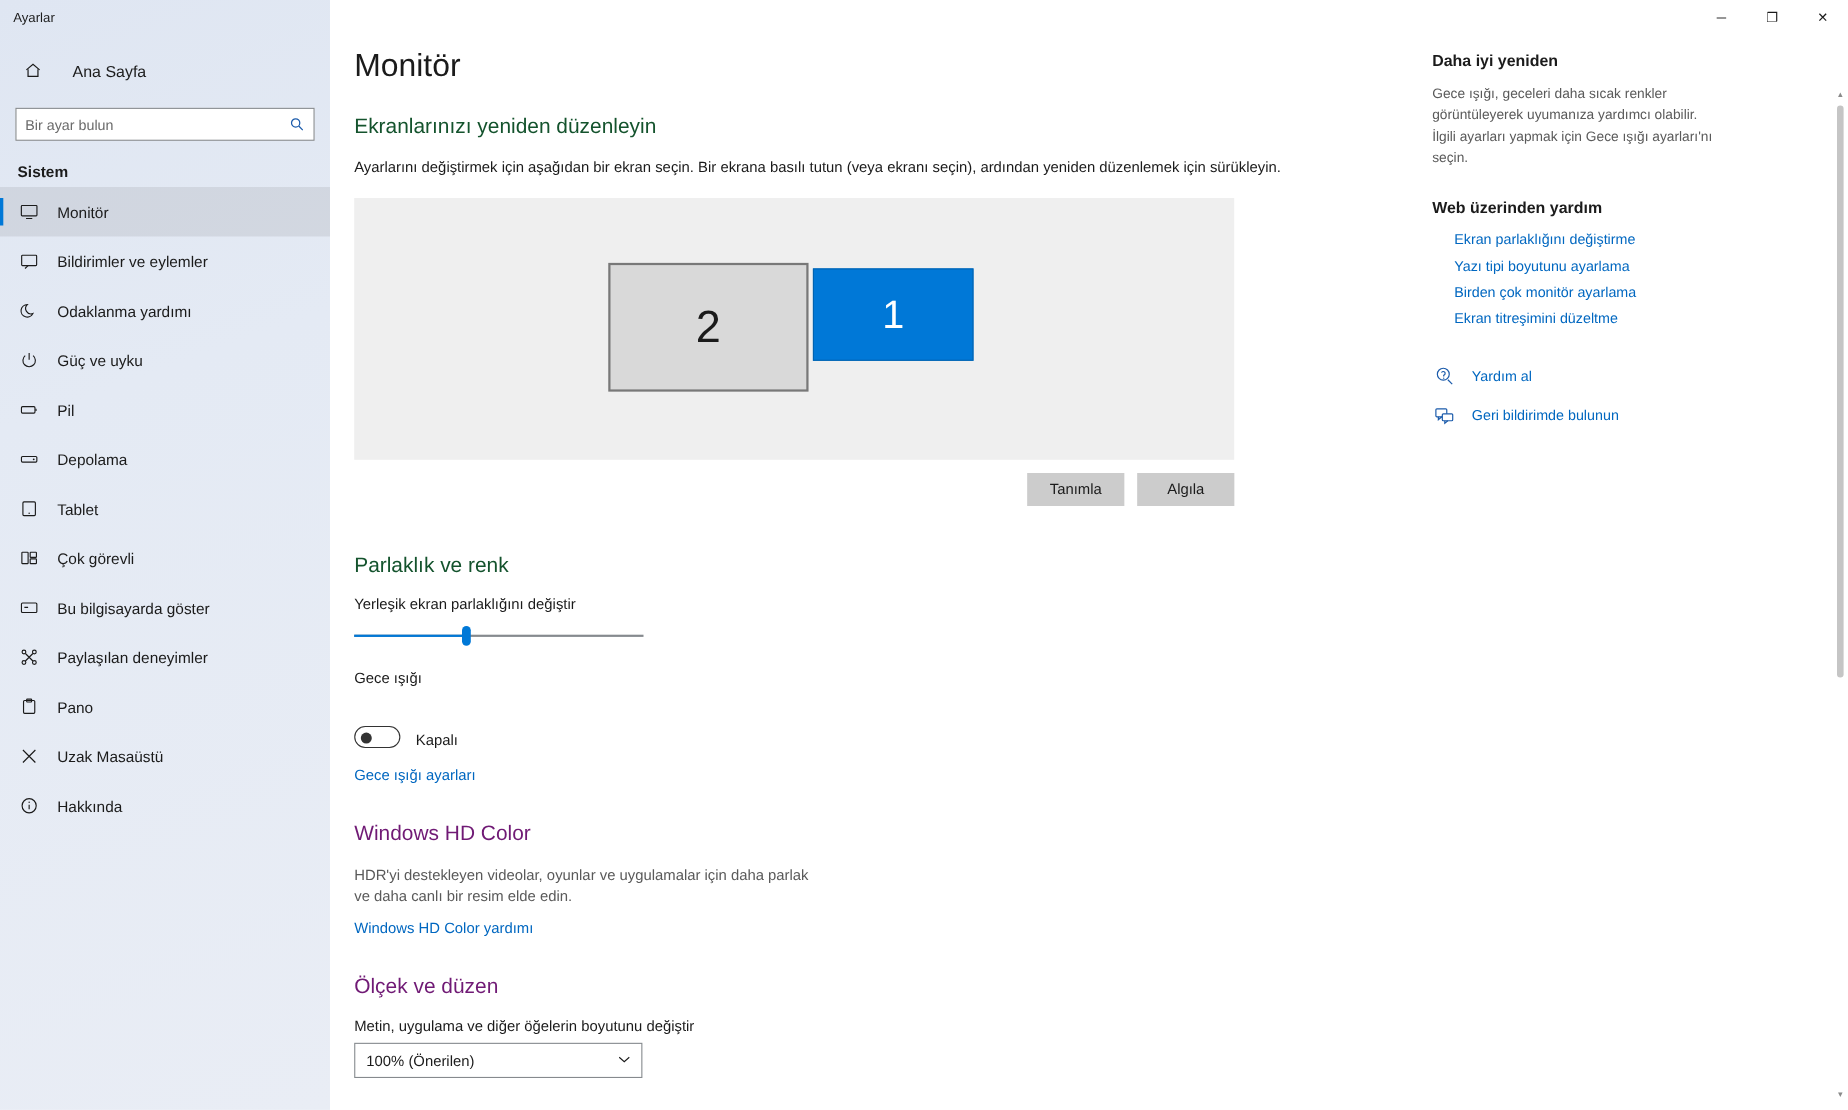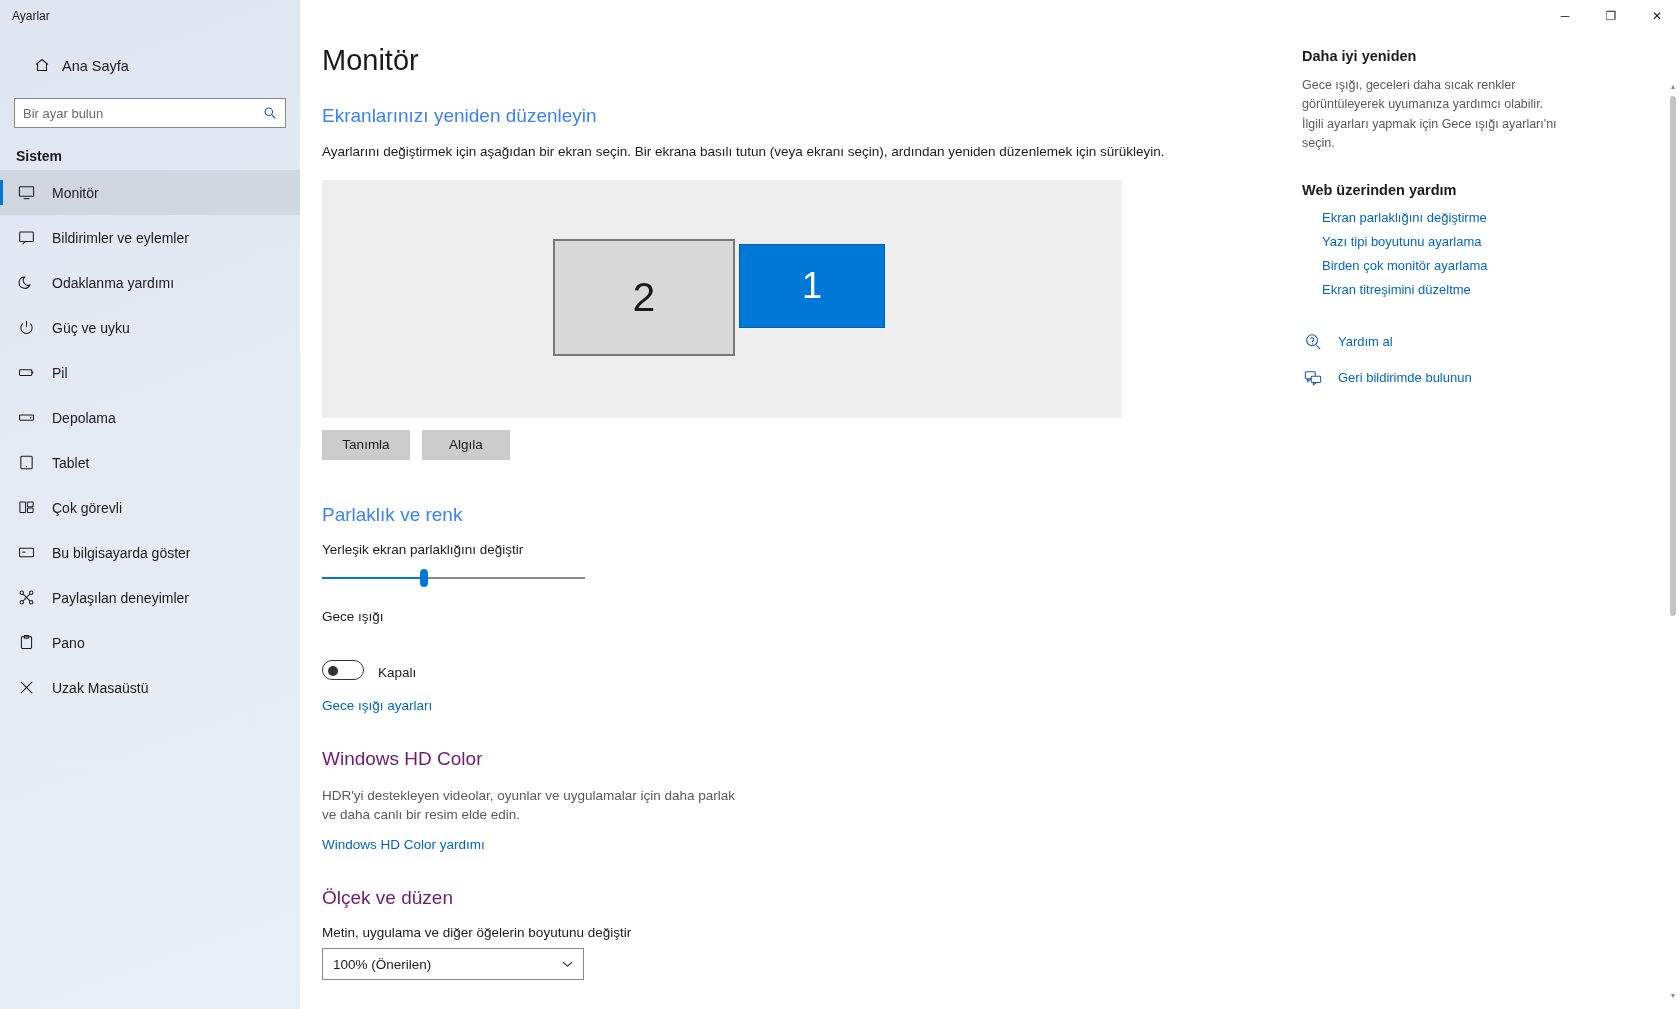--- a/index.html
+++ b/index.html
@@ -54,22 +54,22 @@
     width: 300px;
     flex: 0 0 300px;
     height: 1009px;
     background: linear-gradient(160deg, #dfe6f2 0%, #e4eaf4 35%, #e9edf5 100%);
     padding-top: 48px;
     position: relative;
   }
   .home-row {
     display: flex;
     align-items: center;
-    gap: 10px;
-    padding: 0 32px;
+    gap: 26px;
+    padding: 0 20px;
     height: 36px;
     margin-bottom: 14px;
     cursor: default;
   }
   .home-icon { width: 20px; text-align: center; font-size: 15px; color: #1b1b1b; }
   .home-label { font-size: 14.5px; color: #1b1b1b; }
 
   .search-wrap { padding: 0 14px 0 14px; }
   .search-box {
     position: relative;
@@ -151,21 +151,21 @@
   .right-col { width: 330px; flex: 0 0 330px; padding-left: 0px; }
 
   .page-title {
     font-size: 29px;
     color: #1b1b1b;
     font-weight: normal;
     margin: 0 0 28px 0;
   }
   .h2 {
     font-size: 19px;
-    color: #3b82f6;
+    color: #14532d;
     font-weight: normal;
     margin: 0 0 16px 0;
   }
   .body-text {
     font-size: 13.5px;
     color: #1b1b1b;
     margin: 0 0 18px 0;
     line-height: 1.4;
   }
   .muted {
@@ -202,20 +202,21 @@
     left: 417px; top: 64px;
     width: 146px; height: 84px;
     background: #0078d7;
     border: 1px solid #0063b1;
     color: #ffffff;
     font-size: 36px;
   }
   .btn-row {
     width: 800px;
     display: flex;
+    justify-content: flex-end;
     gap: 12px;
     margin-bottom: 44px;
   }
   .btn {
     min-width: 88px;
     height: 30px;
     background: #cccccc;
     border: 1px solid #cccccc;
     font-size: 13.5px;
     color: #1b1b1b;
@@ -520,20 +521,30 @@
 
       <div class="nav-item">
         <span class="nav-icon">
           <svg width="17" height="17" viewBox="0 0 18 18" fill="none" stroke="#1b1b1b" stroke-width="1.1">
             <path d="M3 3 L15 15 M15 3 L3 15"></path>
           </svg>
         </span>
         <span class="nav-label">Uzak Masaüstü</span>
       </div>
 
+      <div class="nav-item">
+        <span class="nav-icon">
+          <svg width="17" height="17" viewBox="0 0 18 18" fill="none" stroke="#1b1b1b" stroke-width="1.1">
+            <circle cx="9" cy="9" r="6.8"></circle>
+            <path d="M9 8 V12.4"></path>
+            <circle cx="9" cy="5.6" r="0.7" fill="#1b1b1b" stroke="none"></circle>
+          </svg>
+        </span>
+        <span class="nav-label">Hakkında</span>
+      </div>
 
     </div>
   </div>
 
   <div class="main">
     <div class="main-inner">
 
       <div class="content-col">
 
         <h1 class="page-title">Monitör</h1>

